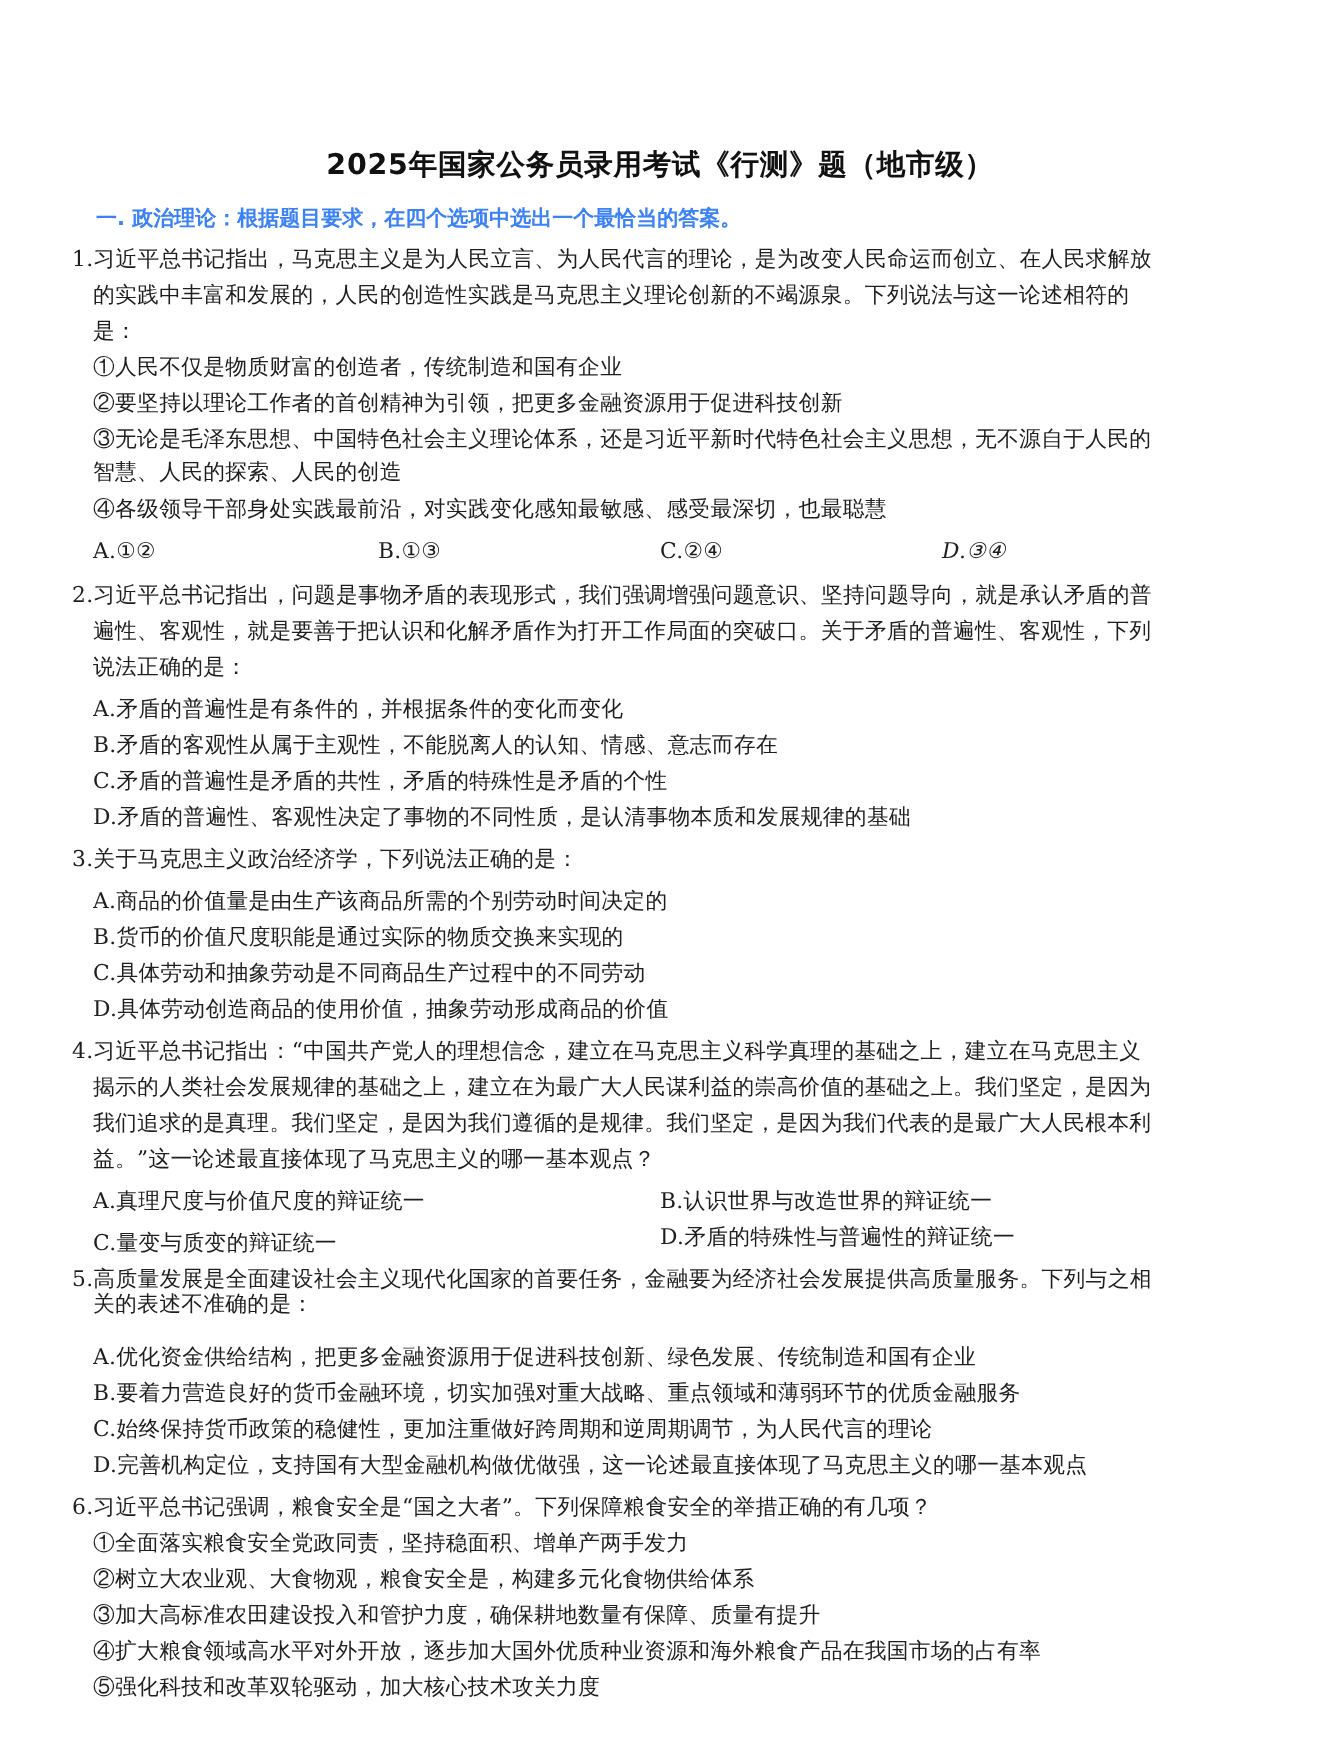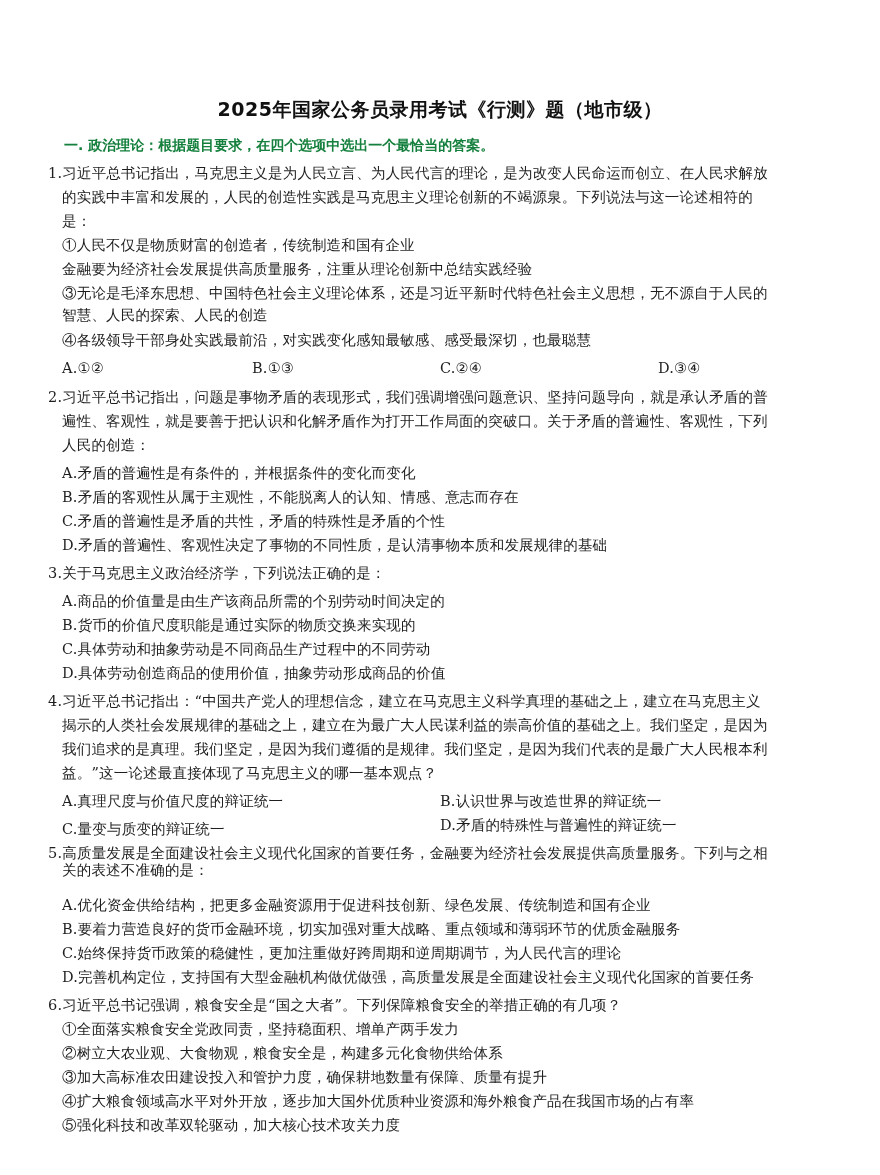--- a/index.html
+++ b/index.html
@@ -10,58 +10,58 @@
   }
   .page { position: absolute; left: 0; top: 0; width: 880px; height: 1047px; }
   .title {
     position: absolute; top: 97px; left: 0; width: 880px; text-align: center;
     font-family: "DejaVu Sans", "Liberation Sans", sans-serif;
     font-weight: bold; font-size: 19px; letter-spacing: 0.5px; color: #111;
   }
   .section {
     position: absolute; top: 137px; left: 64px;
     font-family: "DejaVu Sans", "Liberation Sans", sans-serif;
-    font-weight: bold; font-size: 14px; color: #15803d;
+    font-weight: bold; font-size: 14px; color: #3b82f6;
   }
   .line {
     position: absolute; white-space: nowrap; font-size: 14.5px; line-height: 20px;
     color: #1e1e1e; letter-spacing: 0.2px;
   }
   .stem { left: 48px; text-align: center; }
   .cont { left: 62px; }
   .opt { left: 62px; }
   .col2 { left: 440px; }
-  .c1 { left: 62px; } .c2 { left: 252px; } .c3 { left: 440px; } .c4 { left: 658px; }
+  .c1 { left: 62px; } .c2 { left: 252px; } .c3 { left: 440px; } .c4 { left: 628px; font-style: italic; }
 </style>
 </head>
 <body>
 
 <div class="page">
   <div class="title">2025年国家公务员录用考试《行测》题（地市级）</div>
   <div class="section">一. 政治理论：根据题目要求，在四个选项中选出一个最恰当的答案。</div>
 
   <div>
     <div class="line stem" style="top:163px">1.习近平总书记指出，马克思主义是为人民立言、为人民代言的理论，是为改变人民命运而创立、在人民求解放</div>
     <div class="line cont" style="top:187px">的实践中丰富和发展的，人民的创造性实践是马克思主义理论创新的不竭源泉。下列说法与这一论述相符的</div>
     <div class="line cont" style="top:211px">是：</div>
     <div class="line opt" style="top:235px">①人民不仅是物质财富的创造者，传统制造和国有企业</div>
-    <div class="line opt" style="top:259px">金融要为经济社会发展提供高质量服务，注重从理论创新中总结实践经验</div>
+    <div class="line opt" style="top:259px">②要坚持以理论工作者的首创精神为引领，把更多金融资源用于促进科技创新</div>
     <div class="line opt" style="top:283px">③无论是毛泽东思想、中国特色社会主义理论体系，还是习近平新时代特色社会主义思想，无不源自于人民的</div>
     <div class="line opt" style="top:305px">智慧、人民的探索、人民的创造</div>
     <div class="line opt" style="top:330px">④各级领导干部身处实践最前沿，对实践变化感知最敏感、感受最深切，也最聪慧</div>
     <div class="line c1" style="top:358px">A.①②</div>
     <div class="line c2" style="top:358px">B.①③</div>
     <div class="line c3" style="top:358px">C.②④</div>
     <div class="line c4" style="top:358px">D.③④</div>
   </div>
 
   <div>
     <div class="line stem" style="top:387px">2.习近平总书记指出，问题是事物矛盾的表现形式，我们强调增强问题意识、坚持问题导向，就是承认矛盾的普</div>
     <div class="line cont" style="top:411px">遍性、客观性，就是要善于把认识和化解矛盾作为打开工作局面的突破口。关于矛盾的普遍性、客观性，下列</div>
-    <div class="line cont" style="top:435px">人民的创造：</div>
+    <div class="line cont" style="top:435px">说法正确的是：</div>
     <div class="line opt" style="top:463px">A.矛盾的普遍性是有条件的，并根据条件的变化而变化</div>
     <div class="line opt" style="top:487px">B.矛盾的客观性从属于主观性，不能脱离人的认知、情感、意志而存在</div>
     <div class="line opt" style="top:511px">C.矛盾的普遍性是矛盾的共性，矛盾的特殊性是矛盾的个性</div>
     <div class="line opt" style="top:535px">D.矛盾的普遍性、客观性决定了事物的不同性质，是认清事物本质和发展规律的基础</div>
   </div>
 
   <div>
     <div class="line stem" style="top:563px">3.关于马克思主义政治经济学，下列说法正确的是：</div>
     <div class="line opt" style="top:591px">A.商品的价值量是由生产该商品所需的个别劳动时间决定的</div>
     <div class="line opt" style="top:615px">B.货币的价值尺度职能是通过实际的物质交换来实现的</div>
@@ -79,21 +79,21 @@
     <div class="line opt" style="top:819px">C.量变与质变的辩证统一</div>
     <div class="line col2" style="top:815px">D.矛盾的特殊性与普遍性的辩证统一</div>
   </div>
 
   <div>
     <div class="line stem" style="top:843px">5.高质量发展是全面建设社会主义现代化国家的首要任务，金融要为经济社会发展提供高质量服务。下列与之相</div>
     <div class="line cont" style="top:860px">关的表述不准确的是：</div>
     <div class="line opt" style="top:895px">A.优化资金供给结构，把更多金融资源用于促进科技创新、绿色发展、传统制造和国有企业</div>
     <div class="line opt" style="top:919px">B.要着力营造良好的货币金融环境，切实加强对重大战略、重点领域和薄弱环节的优质金融服务</div>
     <div class="line opt" style="top:943px">C.始终保持货币政策的稳健性，更加注重做好跨周期和逆周期调节，为人民代言的理论</div>
-    <div class="line opt" style="top:967px">D.完善机构定位，支持国有大型金融机构做优做强，高质量发展是全面建设社会主义现代化国家的首要任务</div>
+    <div class="line opt" style="top:967px">D.完善机构定位，支持国有大型金融机构做优做强，这一论述最直接体现了马克思主义的哪一基本观点</div>
   </div>
 
   <div>
     <div class="line stem" style="top:995px">6.习近平总书记强调，粮食安全是“国之大者”。下列保障粮食安全的举措正确的有几项？</div>
     <div class="line opt" style="top:1019px">①全面落实粮食安全党政同责，坚持稳面积、增单产两手发力</div>
     <div class="line opt" style="top:1043px">②树立大农业观、大食物观，粮食安全是，构建多元化食物供给体系</div>
     <div class="line opt" style="top:1067px">③加大高标准农田建设投入和管护力度，确保耕地数量有保障、质量有提升</div>
     <div class="line opt" style="top:1091px">④扩大粮食领域高水平对外开放，逐步加大国外优质种业资源和海外粮食产品在我国市场的占有率</div>
     <div class="line opt" style="top:1115px">⑤强化科技和改革双轮驱动，加大核心技术攻关力度</div>
   </div>

